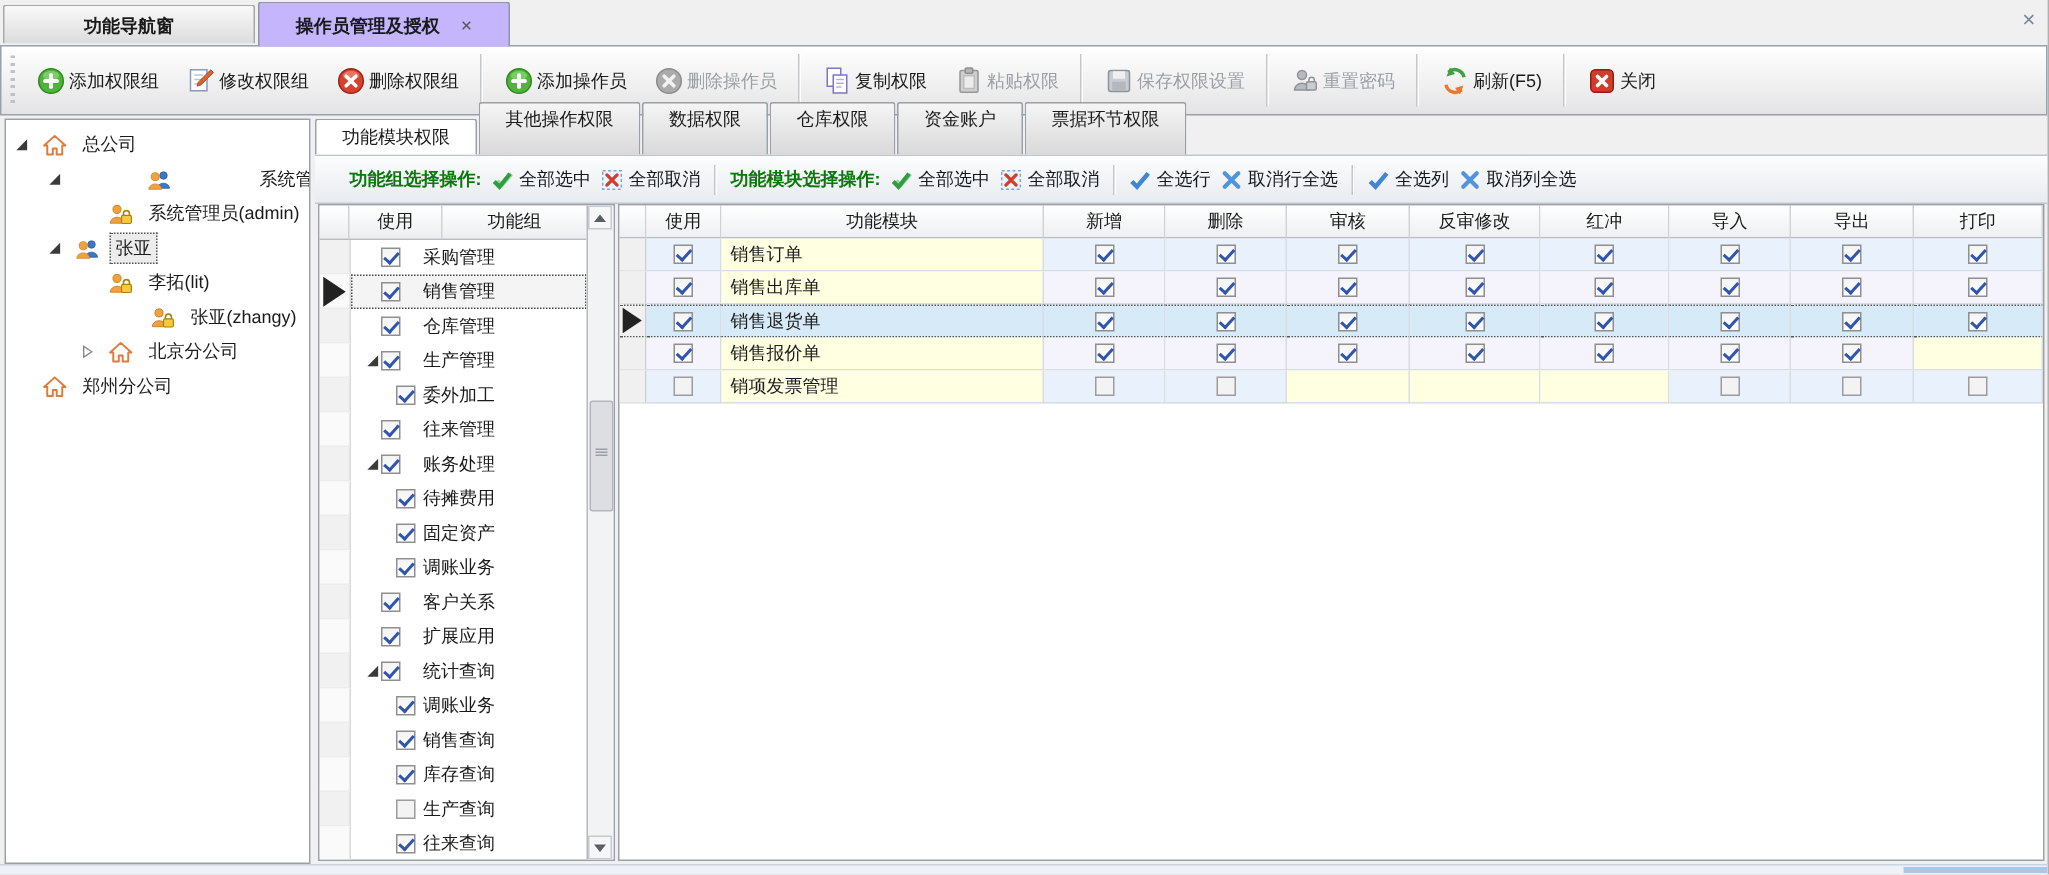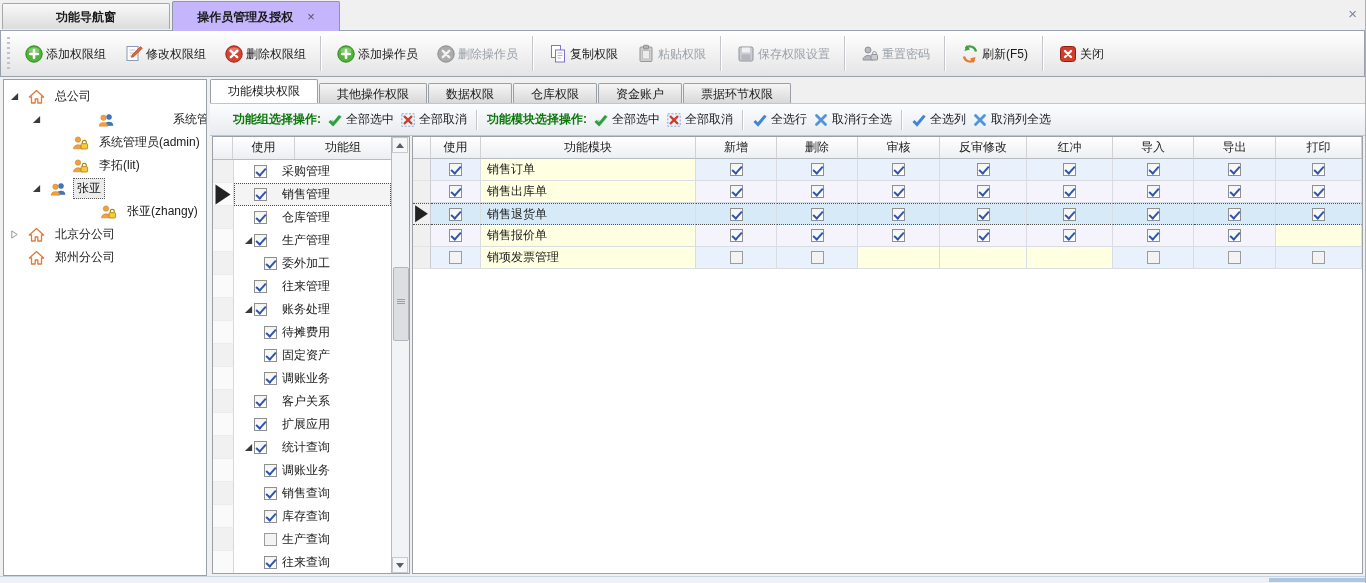--- a/index.html
+++ b/index.html
@@ -33,21 +33,21 @@
   .org-row{height:23px;display:flex;align-items:center;white-space:nowrap;cursor:pointer;}
   .slot{width:12px;height:12px;flex:0 0 12px;display:flex;align-items:center;justify-content:center;}
   .slot svg{width:9px;height:9px;}
   .org-icon{width:17px;height:16px;margin-left:8px;flex:0 0 17px;}
   .org-icon svg{width:100%;height:100%;}
   .org-label{margin-left:6px;padding:2px 4px;}
   .org-label.sel{background:#ececec;outline:1px dotted #555;outline-offset:-1px;}
   
   .main{position:absolute;left:210px;top:79px;right:0;height:497px;}
   .ptabs{height:24px;display:flex;align-items:flex-end;padding-left:0;}
-  .ptab{height:20px;line-height:21px;padding:0 17px;margin-right:1px;text-align:center;cursor:pointer;
+  .ptab{height:35px;line-height:21px;padding:0 17px;margin-right:1px;text-align:center;cursor:pointer;
         background:linear-gradient(#f5f5f5,#d9d9d9);border:1px solid #9aa0a8;border-bottom:none;
         border-radius:2px 2px 0 0;box-sizing:border-box;}
   .ptab.active{height:24px;line-height:23px;background:#fff;position:relative;z-index:2;font-weight:normal;}
   .seltb{height:33px;box-sizing:border-box;border:1px solid #c0c6d0;border-left:none;border-right:none;
          background:linear-gradient(#fcfdfe,#e8ebf0);display:flex;align-items:center;padding:0 6px 0 4px;gap:7px;}
   .sel-label{font-weight:bold;color:#0c780c;}
   .sel-btn{display:flex;align-items:center;gap:4px;cursor:pointer;color:#14181f;}
   .sel-btn .icon{width:14px;height:14px;}
   .sel-btn .icon svg{width:100%;height:100%;}
   .sel-sep{width:1px;height:20px;background:#c3c6cb;border-right:1px solid #fff;margin:0 2px;}
@@ -242,55 +242,55 @@
       <div class="org-row" style="padding-left: 48px;">
         <span class="slot"></span>
         <span class="org-icon"><svg viewBox="0 0 17 16">
             <circle cx="6" cy="4.6" r="2.7" fill="#f2a13c" stroke="#c87d20" stroke-width=".6"></circle>
             <path d="M1.5 13.8a4.6 4 0 0 1 9.2 0z" fill="#f2a13c" stroke="#c87d20" stroke-width=".6"></path>
             <path d="M10.3 8.6V7.4a2 2 0 0 1 4 0v1.2" fill="none" stroke="#a8820a" stroke-width="1.1"></path>
             <rect x="9" y="8.6" width="6.6" height="5.4" rx="1" fill="#f6c93f" stroke="#a8820a" stroke-width=".8"></rect>
           </svg></span>
         <span class="org-label">系统管理员(admin)</span>
       </div>
+      <div class="org-row" style="padding-left: 26px;">
+        <span class="slot">
+          <svg viewBox="0 0 10 10">
+            <polygon points="9,1 9,9 1,9" fill="#3a3a3a"></polygon>
+          </svg>
+        </span>
+        <span class="org-icon"><svg viewBox="0 0 17 16">
+            <circle cx="11" cy="5" r="2.5" fill="#3b78c6" stroke="#2a5a99" stroke-width=".5"></circle>
+            <path d="M7 13.5a4 3.4 0 0 1 8 0z" fill="#3b78c6" stroke="#2a5a99" stroke-width=".5"></path>
+            <circle cx="5.5" cy="5.8" r="2.7" fill="#f2a13c" stroke="#c87d20" stroke-width=".5"></circle>
+            <path d="M1.2 14.2a4.3 3.6 0 0 1 8.6 0z" fill="#f2a13c" stroke="#c87d20" stroke-width=".5"></path>
+          </svg></span>
+        <span class="org-label sel">张亚</span>
+      </div>
       <div class="org-row" style="padding-left: 48px;">
         <span class="slot"></span>
         <span class="org-icon"><svg viewBox="0 0 17 16">
             <circle cx="6" cy="4.6" r="2.7" fill="#f2a13c" stroke="#c87d20" stroke-width=".6"></circle>
             <path d="M1.5 13.8a4.6 4 0 0 1 9.2 0z" fill="#f2a13c" stroke="#c87d20" stroke-width=".6"></path>
             <path d="M10.3 8.6V7.4a2 2 0 0 1 4 0v1.2" fill="none" stroke="#a8820a" stroke-width="1.1"></path>
             <rect x="9" y="8.6" width="6.6" height="5.4" rx="1" fill="#f6c93f" stroke="#a8820a" stroke-width=".8"></rect>
           </svg></span>
         <span class="org-label">李拓(lit)</span>
       </div>
-      <div class="org-row" style="padding-left: 26px;">
-        <span class="slot">
-          <svg viewBox="0 0 10 10">
-            <polygon points="9,1 9,9 1,9" fill="#3a3a3a"></polygon>
-          </svg>
-        </span>
-        <span class="org-icon"><svg viewBox="0 0 17 16">
-            <circle cx="11" cy="5" r="2.5" fill="#3b78c6" stroke="#2a5a99" stroke-width=".5"></circle>
-            <path d="M7 13.5a4 3.4 0 0 1 8 0z" fill="#3b78c6" stroke="#2a5a99" stroke-width=".5"></path>
-            <circle cx="5.5" cy="5.8" r="2.7" fill="#f2a13c" stroke="#c87d20" stroke-width=".5"></circle>
-            <path d="M1.2 14.2a4.3 3.6 0 0 1 8.6 0z" fill="#f2a13c" stroke="#c87d20" stroke-width=".5"></path>
-          </svg></span>
-        <span class="org-label sel">张亚</span>
-      </div>
       <div class="org-row" style="padding-left: 48px; margin-left: 28px;">
         <span class="slot"></span>
         <span class="org-icon"><svg viewBox="0 0 17 16">
             <circle cx="6" cy="4.6" r="2.7" fill="#f2a13c" stroke="#c87d20" stroke-width=".6"></circle>
             <path d="M1.5 13.8a4.6 4 0 0 1 9.2 0z" fill="#f2a13c" stroke="#c87d20" stroke-width=".6"></path>
             <path d="M10.3 8.6V7.4a2 2 0 0 1 4 0v1.2" fill="none" stroke="#a8820a" stroke-width="1.1"></path>
             <rect x="9" y="8.6" width="6.6" height="5.4" rx="1" fill="#f6c93f" stroke="#a8820a" stroke-width=".8"></rect>
           </svg></span>
         <span class="org-label">张亚(zhangy)</span>
       </div>
-      <div class="org-row" style="padding-left: 4px;">
+      <div class="org-row" style="padding-left: 16px; margin-left: 32px;">
         <span class="slot">
           <svg viewBox="0 0 10 10">
             <polygon points="2,1 8,5 2,9" fill="#fff" stroke="#8a8a8a"></polygon>
           </svg>
         </span>
         <span class="org-icon"><svg viewBox="0 0 17 16">
             <path d="M8.5 1.6L15.6 8h-2.1v6h-3.7v-4H7.2v4H3.5V8H1.4z" fill="#fff" stroke="#e07b39" stroke-width="1.3" stroke-linejoin="round"></path>
           </svg></span>
         <span class="org-label">北京分公司</span>
       </div>

